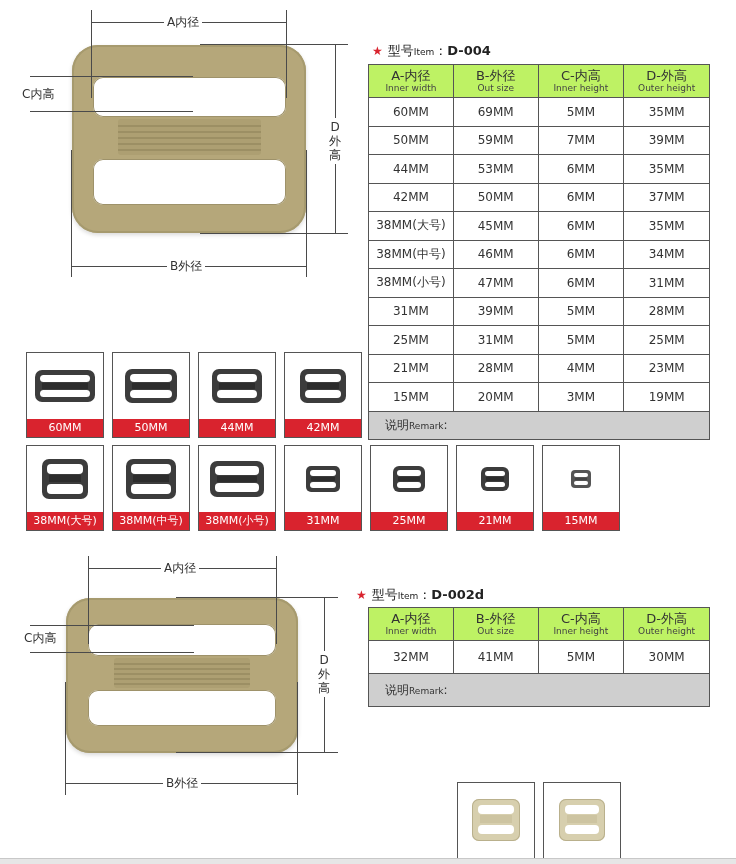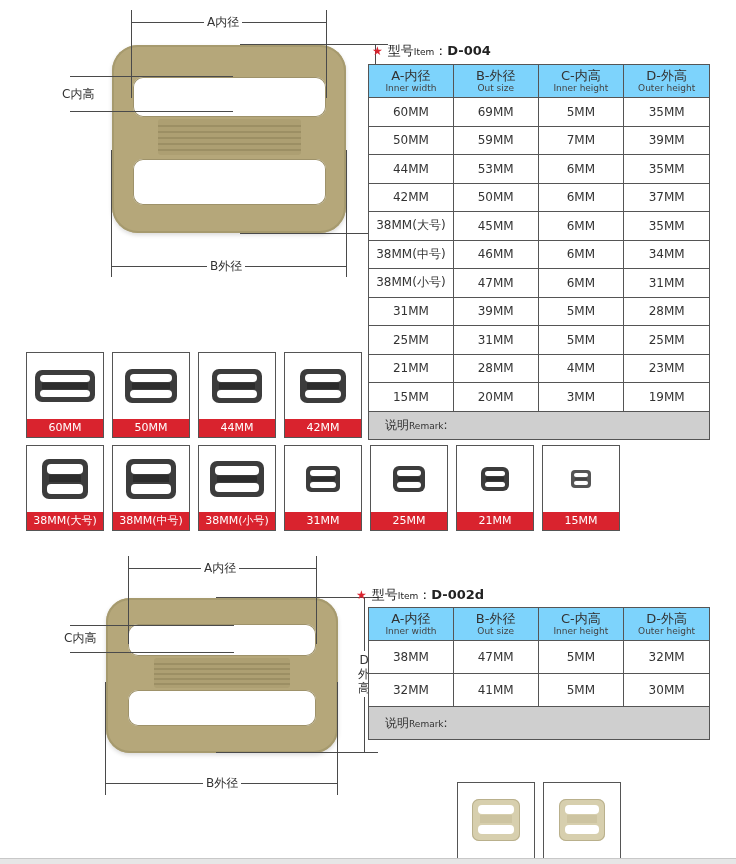--- a/index.html
+++ b/index.html
@@ -1,39 +1,39 @@
 <!DOCTYPE html>
 <html><head>
 <meta charset="utf-8">
 <style>
   * { box-sizing: border-box; margin: 0; padding: 0; }
   html, body { width: 736px; height: 864px; background: #ffffff; overflow: hidden; }
   body { position: relative; font-family: "DejaVu Sans", "Liberation Sans", sans-serif; color: #333; }
 
   
-  .diagram { position: absolute; margin-left: 40px; }
+  .diagram { position: absolute; }
   .dim-line { position: absolute; background: #4a4a4a; }
   .dim-label { position: absolute; font-size: 12px; color: #333; background: #fff; padding: 0 3px; line-height: 14px; white-space: nowrap; }
   .dim-label.vertical { width: 14px; text-align: center; white-space: normal; padding: 2px 0; word-break: break-all; }
 
   
   .buckle { position: absolute; background: #b5a77a; border-radius: 22px; box-shadow: inset 0 0 0 2px #a69a6e, 0 2px 4px rgba(0,0,0,0.15); }
   .buckle .slot { position: absolute; background: #fff; border-radius: 10px; box-shadow: inset 0 0 0 1px #9e926a; }
   .buckle .bar { position: absolute; background: #ad9f72; border-radius: 3px; }
   .buckle .ridge { position: absolute; left: 0; right: 0; height: 2px; background: #9c8f64; }
 
   
   .item-title { position: absolute; font-size: 13px; color: #222; white-space: nowrap; }
   .item-title .star { color: #d9232e; font-size: 12px; margin-right: 5px; }
   .item-title .small { font-size: 9px; }
   .item-title .code { font-weight: bold; font-size: 13px; }
 
   table.spec { position: absolute; border-collapse: collapse; font-size: 12px; color: #333; }
   table.spec th, table.spec td { border: 1px solid #555; text-align: center; }
-  table.spec th { background: #7dd3fc; font-weight: normal; line-height: 13px; padding-top: 2px; }
+  table.spec th { background: #bef264; font-weight: normal; line-height: 13px; padding-top: 2px; }
   table.spec th .cn { font-size: 13px; display: block; }
   table.spec th .en { font-size: 9px; display: block; color: #444; }
   table.spec td { background: #fff; }
   table.spec tr.remark td { background: #cfcfcf; text-align: left; padding-left: 16px; font-size: 12px; }
   table.spec tr.remark td .en { font-size: 9px; }
 
   
   .thumb { position: absolute; width: 78px; height: 86px; border: 1px solid #555; background: #fff; }
   .thumb .pic { position: absolute; left: 0; right: 0; top: 0; bottom: 18px; display: flex; align-items: center; justify-content: center; }
   .thumb .cap { position: absolute; left: 0; right: 0; bottom: 0; height: 18px; background: #d9232e; color: #fff; font-size: 11px; text-align: center; line-height: 18px; white-space: nowrap; overflow: hidden; }
@@ -357,26 +357,20 @@
           <span class="en">Inner height</span>
         </th>
       <th>
           <span class="cn">D-外高</span>
           <span class="en">Outer height</span>
         </th>
     </tr>
   </thead>
   <tbody>
     <tr style="height:33px;">
-        <td>38MM</td>
-        <td>47MM</td>
-        <td>5MM</td>
-        <td>32MM</td>
-      </tr>
-    <tr style="height:33px;">
         <td>32MM</td>
         <td>41MM</td>
         <td>5MM</td>
         <td>30MM</td>
       </tr>
     <tr class="remark" style="height:33px;">
       <td colspan="4"><span>说明</span><span class="en">Remark</span><span>:</span></td>
     </tr>
   </tbody>
 </table>

